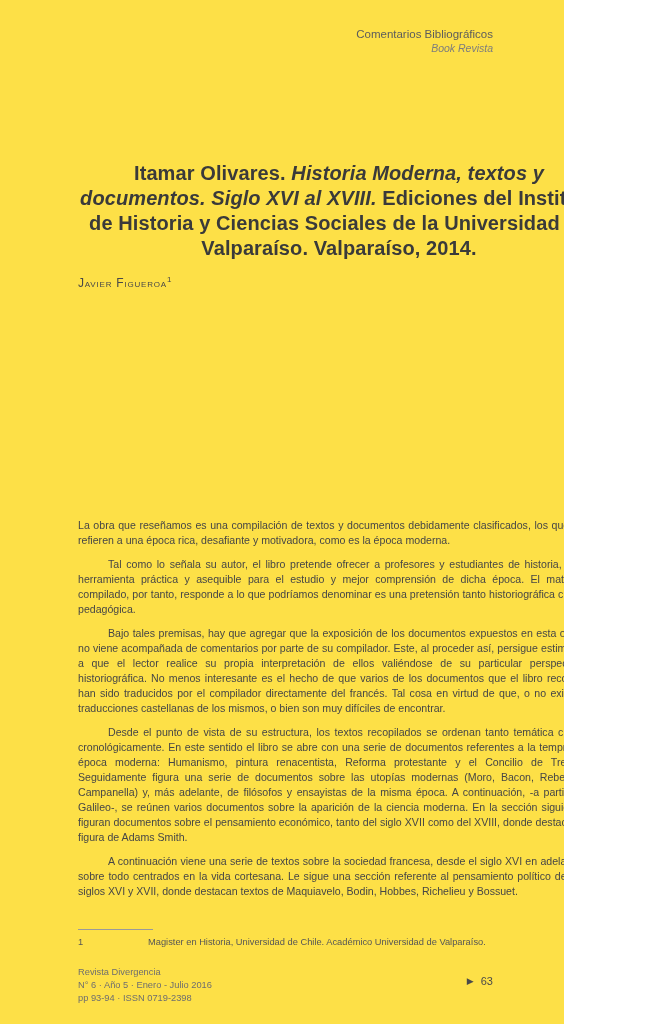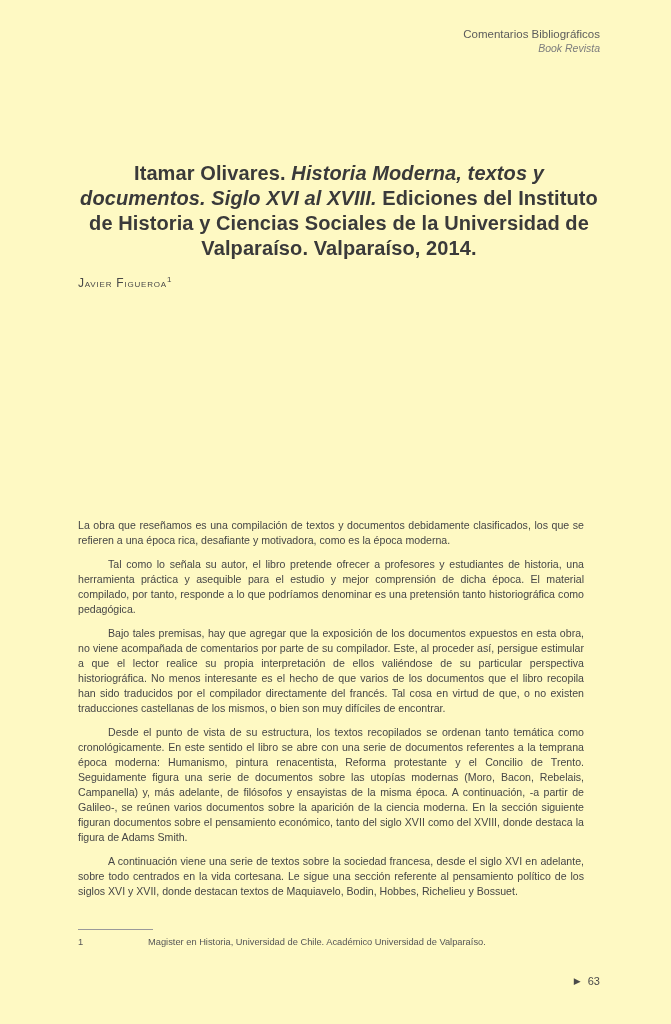--- a/index.html
+++ b/index.html
@@ -1,21 +1,21 @@
 <!DOCTYPE html>
 <html><head>
 <meta charset="utf-8">
 <style>
   * { margin: 0; padding: 0; box-sizing: border-box; }
   html, body { background: #ffffff; }
   .page {
     position: relative;
-    width: 671px;
+    width: 564px;
     height: 1024px;
-    background: #fef9c3;
+    background: #fde047;
     font-family: "Liberation Sans", sans-serif;
     color: #454545;
     overflow: hidden;
   }
   
   .running-head {
     position: absolute;
     top: 27px;
     right: 71px;
     text-align: right;
@@ -147,19 +147,24 @@
     <p>A continuación viene una serie de textos sobre la sociedad francesa, desde el siglo XVI en adelante, sobre todo centrados en la vida cortesana. Le sigue una sección referente al pensamiento político de los siglos XVI y XVII, donde destacan textos de Maquiavelo, Bodin, Hobbes, Richelieu y Bossuet.</p>
   </div>
 
   <div class="footnote-rule"></div>
 
   <div class="footnote">
     <span class="fn-num">1</span>
     <span class="fn-text">Magister en Historia, Universidad de Chile. Académico Universidad de Valparaíso.</span>
   </div>
 
+  <div class="footer">
+    <div>Revista Divergencia</div>
+    <div>N° 6 · Año 5 · Enero - Julio 2016</div>
+    <div>pp 93-94 · ISSN 0719-2398</div>
+  </div>
 
   <div class="page-marker">
     <span class="tri">▶</span>
     <span class="pnum">63</span>
   </div>
 
 </div>
 
 </body></html>

